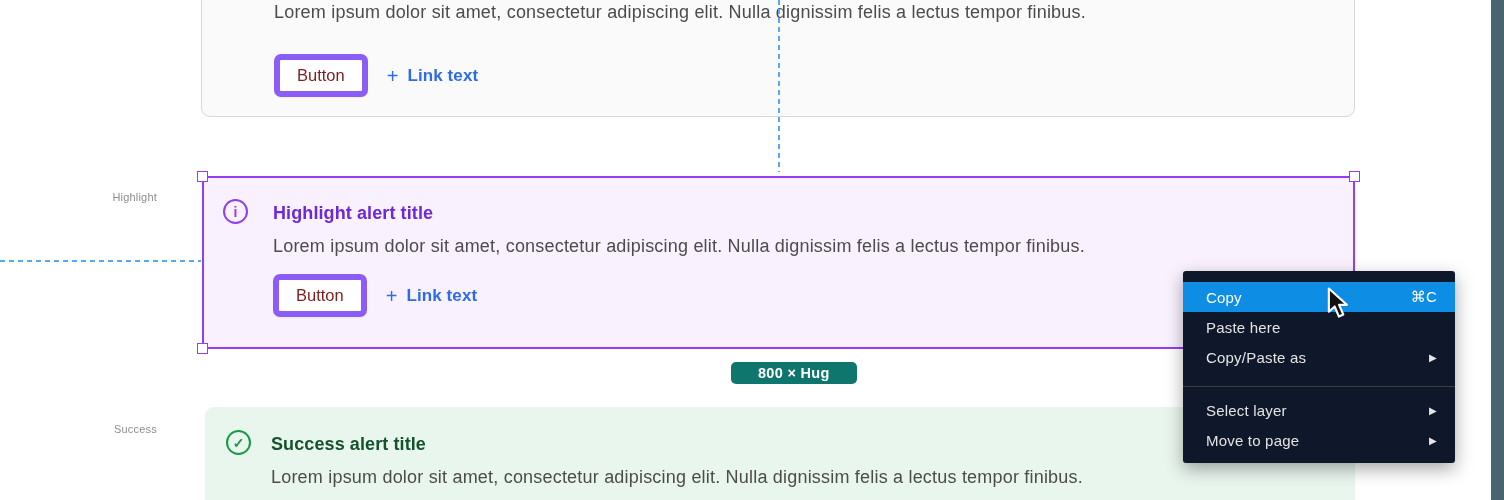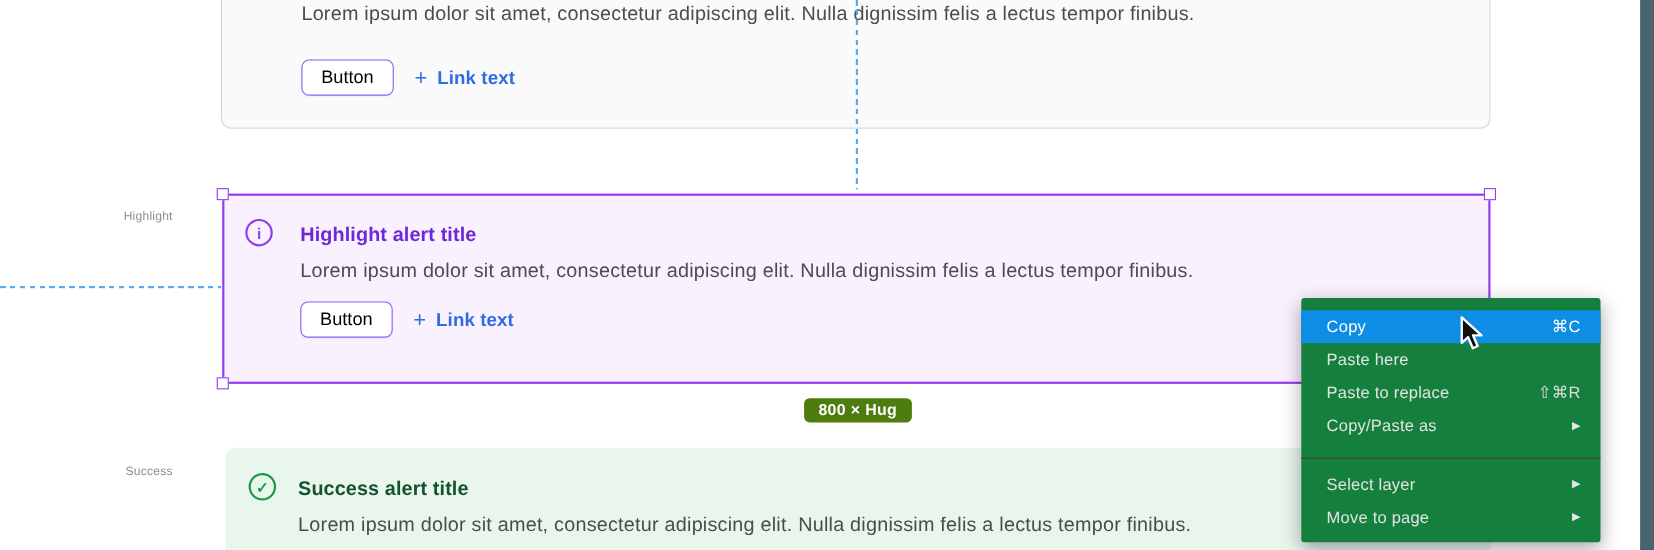--- a/index.html
+++ b/index.html
@@ -26,23 +26,23 @@
     box-sizing:border-box;z-index:1;
   }
   .alert-body{
     font-size:18px;letter-spacing:.2px;line-height:25px;color:#4c4c4c;white-space:nowrap;
   }
   .alert-title{
     font-size:18px;font-weight:bold;letter-spacing:.1px;line-height:22px;white-space:nowrap;
   }
   .actions{display:flex;align-items:center;gap:19px;}
   .btn{
-    background:#ffffff;border:1px solid #8b5cf6;border-radius:7px;
+    background:#ffffff;border:6px solid #8b5cf6;border-radius:7px;
     font-family:"Liberation Sans",sans-serif;
-    padding:6px 17px;font-size:16.5px;color:#000000;line-height:19px;
+    padding:6px 17px;font-size:16.5px;color:#7f1d1d;line-height:19px;
     box-shadow:0 1px 1px rgba(0,0,0,.04);cursor:pointer;text-align:right;
   }
   .link{display:flex;align-items:center;gap:9px;color:#2d6ce5;cursor:pointer;}
   .link .plus{font-size:20px;line-height:18px;font-weight:400;}
   .link .link-label{font-size:17px;font-weight:bold;letter-spacing:.1px;}
 
   .side-label{
     left:17px;width:140px;text-align:right;font-size:11px;color:#8d8d8d;
     letter-spacing:.2px;z-index:2;
   }
@@ -60,35 +60,35 @@
     width:25px;height:25px;border-radius:50%;box-sizing:border-box;
     display:flex;align-items:center;justify-content:center;
     font-weight:bold;
   }
   .info-circle{border:2px solid #8d3ff0;color:#8d3ff0;font-size:14px;font-style:normal;}
   .check-circle{border:2px solid #189a43;color:#189a43;font-size:14px;}
   .hl-title{color:#6d28d9;}
   .suc-title{color:#14532d;}
 
   .size-badge{
-    left:731px;top:362px;background:#4d7c0f;color:#ffffff;border-radius:5px;
-    padding:3px 13px;font-size:14.5px;font-weight:bold;letter-spacing:.3px;
+    left:731px;top:362px;background:#0f766e;color:#ffffff;border-radius:5px;
+    padding:3px 27px;font-size:14.5px;font-weight:bold;letter-spacing:.3px;
     z-index:3;white-space:nowrap;
   }
 
   
   .success-box{
     left:205px;top:407px;width:1150px;height:160px;border-radius:9px;
     background:#e9f6ee;z-index:1;overflow:hidden;
   }
 
   
   .context-menu{
     left:1183px;top:271px;width:272px;box-sizing:border-box;
-    background:#15803d;border-radius:3px;padding:11px 0 8px 0;
+    background:#0f172a;border-radius:3px;padding:11px 0 8px 0;
     box-shadow:0 6px 18px rgba(0,0,0,.35);z-index:10;
   }
   .menu-row{
     height:30px;display:flex;align-items:center;
     padding:0 18px 0 23px;font-size:15px;letter-spacing:.2px;color:#e3e3e3;cursor:pointer;
   }
   .menu-row .right{margin-left:auto;color:#dcdcdc;}
   .menu-row .submenu-arrow{margin-left:auto;font-size:10px;color:#e6e6e6;}
   .menu-row.selected{background:#0d8de4;color:#ffffff;}
   .menu-row.selected .right{color:#ffffff;}
@@ -148,24 +148,20 @@
 
 <div class="abs context-menu">
   <div class="menu-row selected">
     <span>Copy</span>
     <span class="right">⌘C</span>
   </div>
   <div class="menu-row">
     <span>Paste here</span>
   </div>
   <div class="menu-row">
-    <span>Paste to replace</span>
-    <span class="right">⇧⌘R</span>
-  </div>
-  <div class="menu-row">
     <span>Copy/Paste as</span>
     <span class="submenu-arrow">▶</span>
   </div>
   <div class="menu-separator"></div>
   <div class="menu-row">
     <span>Select layer</span>
     <span class="submenu-arrow">▶</span>
   </div>
   <div class="menu-row">
     <span>Move to page</span>

